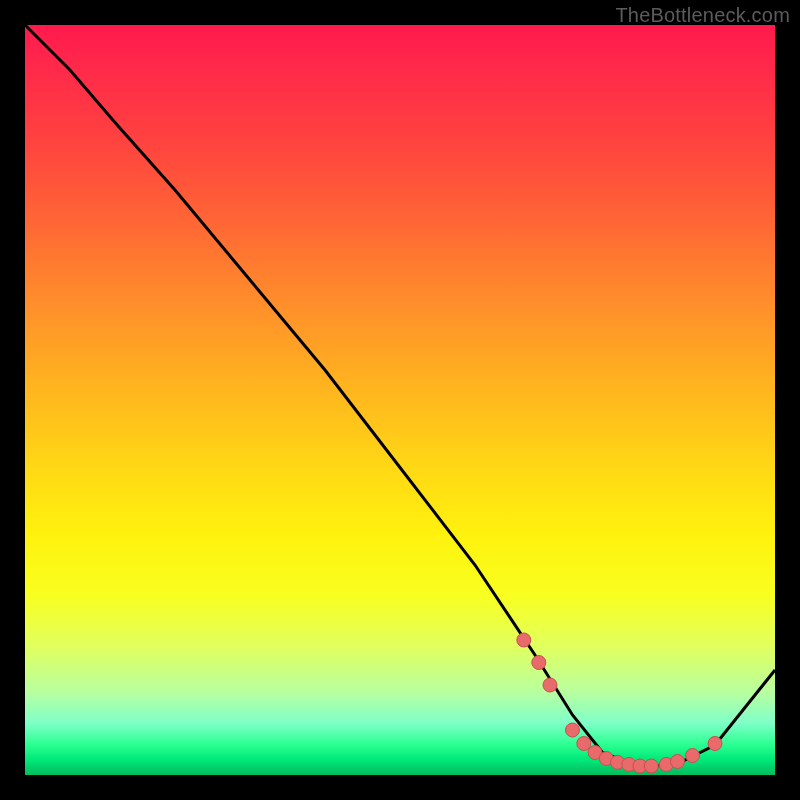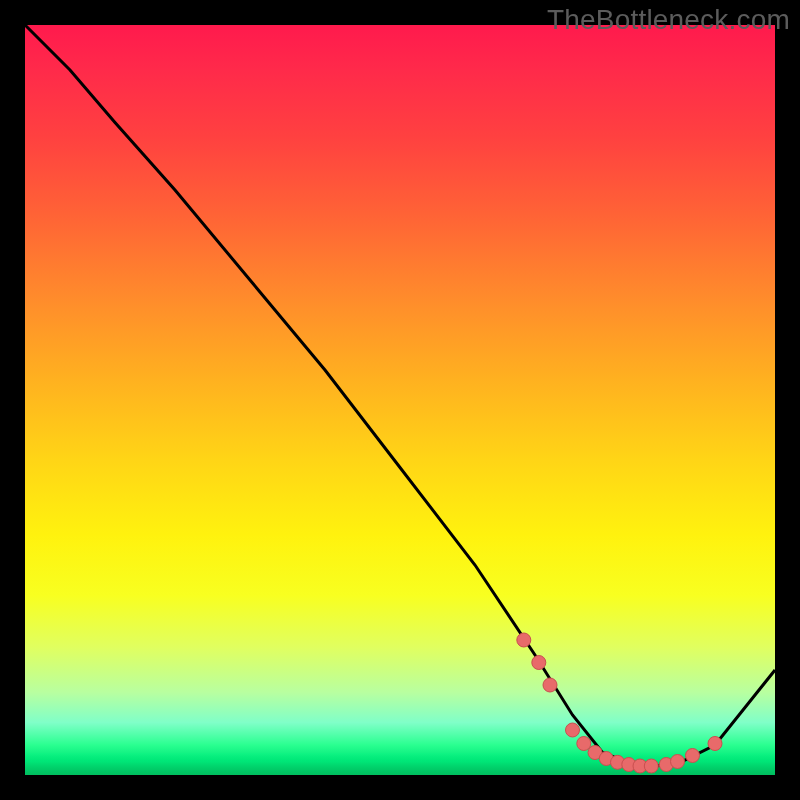--- a/index.html
+++ b/index.html
@@ -62,21 +62,21 @@
     left: 0;
     top: 0;
     width: 750px;
     height: 750px;
   }
   .watermark {
     position: absolute;
     top: 4px;
     right: 10px;
     color: #5c5c5c;
-    font-size: 28px;
+    font-size: 20px;
     font-weight: 500;
     letter-spacing: 0.2px;
     margin-left: 32px;
   }
 </style>
 </head>
 <body>
 
 <div class="frame">
   <div class="gradient"></div>

